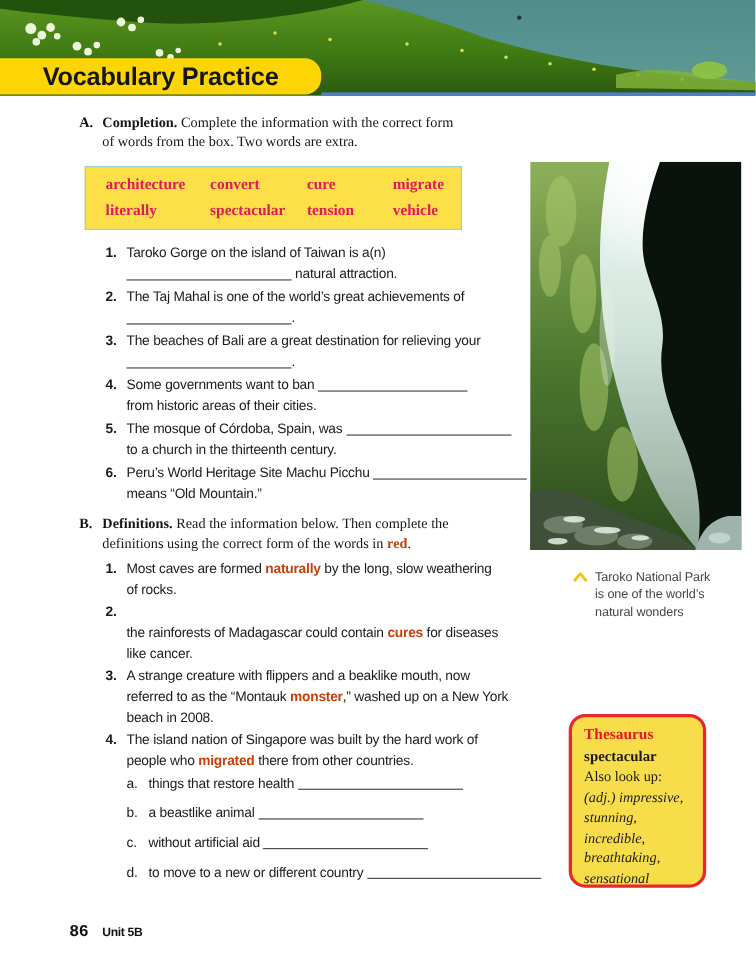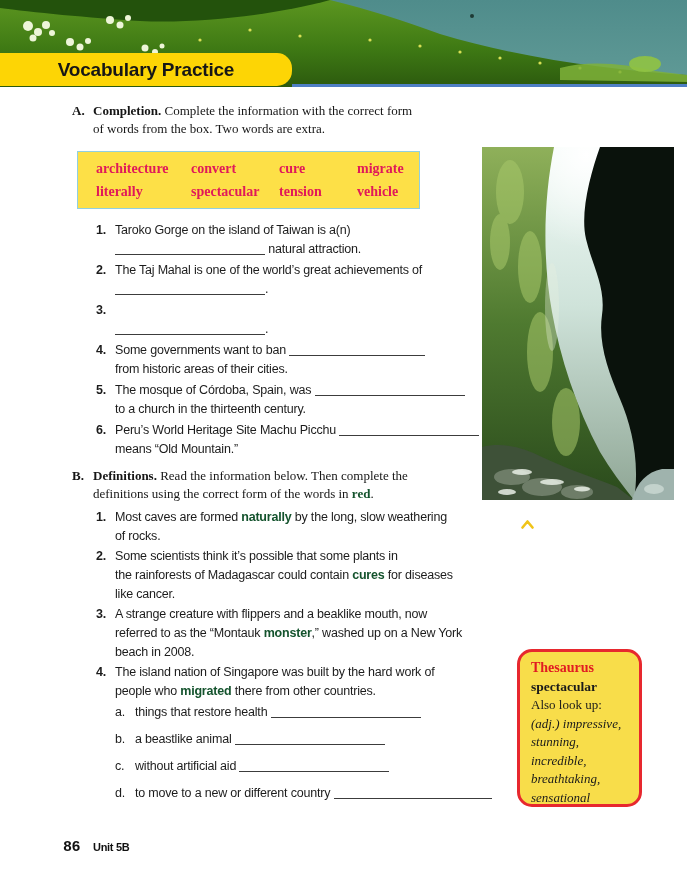--- a/index.html
+++ b/index.html
@@ -2,40 +2,40 @@
 <html><head>
 <meta charset="utf-8">
 <style>
   html,body{margin:0;padding:0;background:#ffffff;}
   .page{position:relative;width:687px;height:885px;background:#ffffff;overflow:hidden;
         font-family:"Liberation Sans",sans-serif;color:#222;}
   
   .hero{position:absolute;left:0;top:0;width:687px;height:87px;}
   .banner{position:absolute;left:0;top:53px;width:292px;height:33px;background:#fdd505;
           border-radius:0 15px 15px 0;display:flex;align-items:center;justify-content:center;z-index:3;}
-  .banner span{font-size:19px;font-weight:bold;color:#161616;letter-spacing:-0.2px;}
+  .banner span{font-size:23px;font-weight:bold;color:#161616;letter-spacing:-0.2px;}
   
   .main{position:absolute;left:72px;top:102px;width:412px;}
   .sec-head{position:relative;padding-left:21px;font-family:"Liberation Serif",serif;
             font-size:13px;line-height:18px;color:#161616;}
   .sec-letter{position:absolute;left:0;top:0;font-weight:bold;}
   .sec-title{font-weight:bold;}
   .word-box{margin:13px 0 0 5px;width:323px;border:1.6px solid #90cfe2;background:#fde047;
             padding:7px 0 7px 18px;display:grid;grid-template-columns:95px 88px 78px auto;
             row-gap:4px;}
   .word-box span{font-family:"Liberation Serif",serif;font-weight:bold;font-size:14px;
                  line-height:19px;color:#e0195a;}
   .items{margin-top:12px;}
   .item{position:relative;padding-left:43px;font-size:12.5px;letter-spacing:-0.2px;
         line-height:19px;margin-bottom:2px;color:#1c1c1c;white-space:nowrap;}
   .item .num{position:absolute;left:24px;top:0;font-weight:bold;}
   .b-head{margin-top:8px;}
   .b-items{margin-top:5px;}
   .b-items .item{margin-bottom:1px;}
-  .redword{color:#14532d;font-weight:bold;}
+  .redword{color:#c2410c;font-weight:bold;}
   .blank{display:inline-block;height:12px;border-bottom:1.3px solid #3c3c3c;
          vertical-align:-2px;}
   .w150{width:150px;} .w140{width:140px;} .w136{width:136px;} .w158{width:158px;}
   .subitems{margin-top:2px;}
   .subitem{position:relative;padding-left:63px;font-size:12.5px;letter-spacing:-0.2px;
            line-height:18px;margin-bottom:9px;white-space:nowrap;color:#1c1c1c;}
   .subitem .letter{position:absolute;left:43px;top:0;}
   
   .gorge{position:absolute;left:482px;top:147px;width:192px;height:353px;}
   .caption{position:absolute;left:521px;top:517px;width:140px;display:flex;gap:7px;}
@@ -142,21 +142,21 @@
         <span>Taroko Gorge on the island of Taiwan is a(n)</span><br>
         <span class="blank w150"></span><span> natural attraction.</span>
       </div>
       <div class="item">
         <span class="num">2.</span>
         <span>The Taj Mahal is one of the world’s great achievements of</span><br>
         <span class="blank w150"></span><span>.</span>
       </div>
       <div class="item">
         <span class="num">3.</span>
-        <br>
+        <span>The beaches of Bali are a great destination for relieving your</span><br>
         <span class="blank w150"></span><span>.</span>
       </div>
       <div class="item">
         <span class="num">4.</span>
         <span>Some governments want to ban </span><span class="blank w136"></span><br>
         <span>from historic areas of their cities.</span>
       </div>
       <div class="item">
         <span class="num">5.</span>
         <span>The mosque of Córdoba, Spain, was </span><span class="blank w150"></span><br>
@@ -177,21 +177,21 @@
     </div>
 
     <div class="items b-items">
       <div class="item">
         <span class="num">1.</span>
         <span>Most caves are formed </span><span class="redword">naturally</span><span> by the long, slow weathering</span><br>
         <span>of rocks.</span>
       </div>
       <div class="item">
         <span class="num">2.</span>
-        <span>Some scientists think it’s possible that some plants in</span><br>
+        <br>
         <span>the rainforests of Madagascar could contain </span><span class="redword">cures</span><span> for diseases</span><br>
         <span>like cancer.</span>
       </div>
       <div class="item">
         <span class="num">3.</span>
         <span>A strange creature with flippers and a beaklike mouth, now</span><br>
         <span>referred to as the “Montauk </span><span class="redword">monster</span><span>,” washed up on a New York</span><br>
         <span>beach in 2008.</span>
       </div>
       <div class="item">
@@ -265,20 +265,25 @@
       </g>
       <path d="M150,353 C155,335 165,325 180,322 L192,322 L192,353 Z" fill="#9fb3ad"></path>
       <ellipse cx="172" cy="342" rx="10" ry="5" fill="#c3d2cc"></ellipse>
     </svg>
   </div>
 
   <div class="caption">
     <svg class="caret" width="13" height="9" viewBox="0 0 13 9">
       <polyline points="1.5,7.5 6.5,1.5 11.5,7.5" fill="none" stroke="#f0c419" stroke-width="2.6" stroke-linecap="round" stroke-linejoin="round"></polyline>
     </svg>
+    <div class="txt">
+      <span>Taroko National Park</span><br>
+      <span>is one of the world’s</span><br>
+      <span>natural wonders</span>
+    </div>
   </div>
 
   <div class="thesaurus">
     <span class="th-title">Thesaurus</span><br>
     <span class="th-word">spectacular</span><br>
     <span>Also look up:</span><br>
     <span class="th-italic">(adj.)</span> <span class="th-italic">impressive,</span><br>
     <span class="th-italic">stunning,</span><br>
     <span class="th-italic">incredible,</span><br>
     <span class="th-italic">breathtaking,</span><br>

